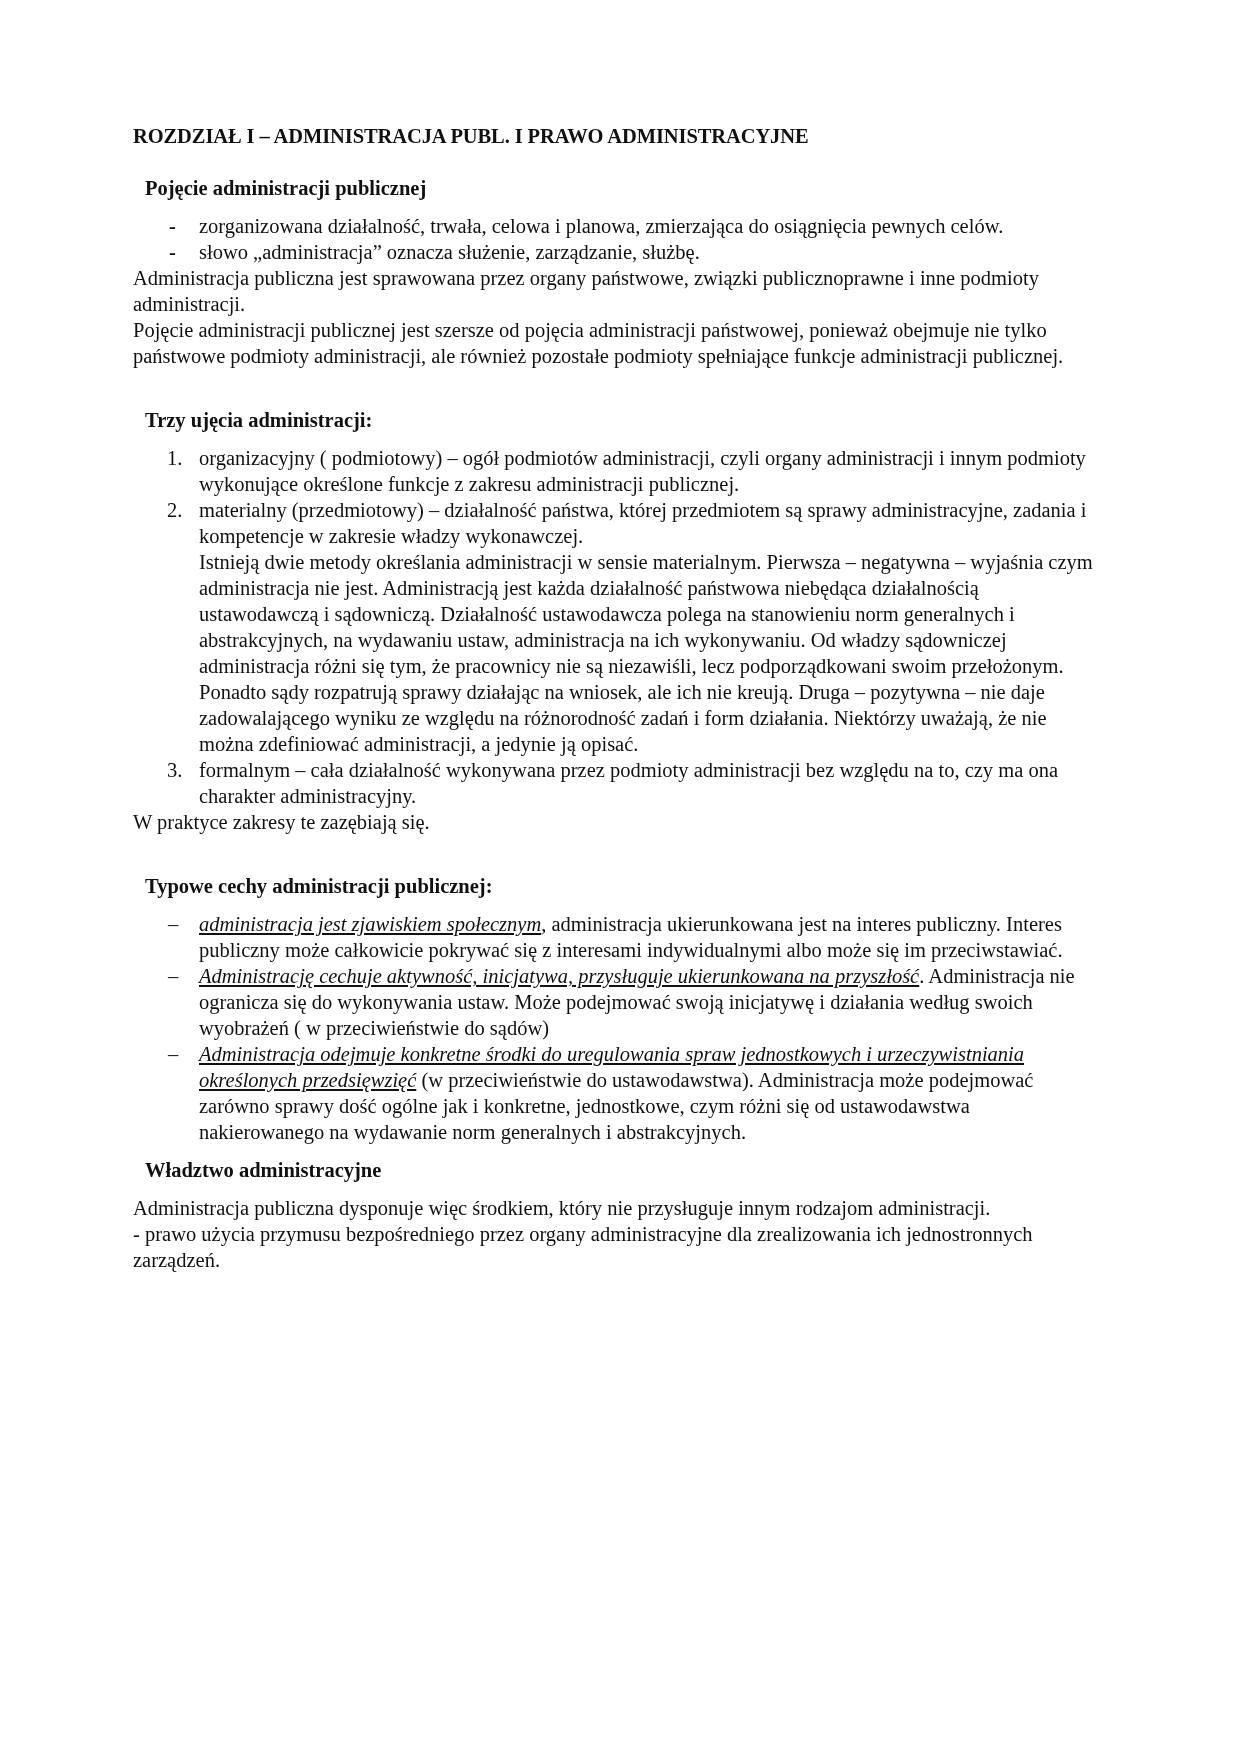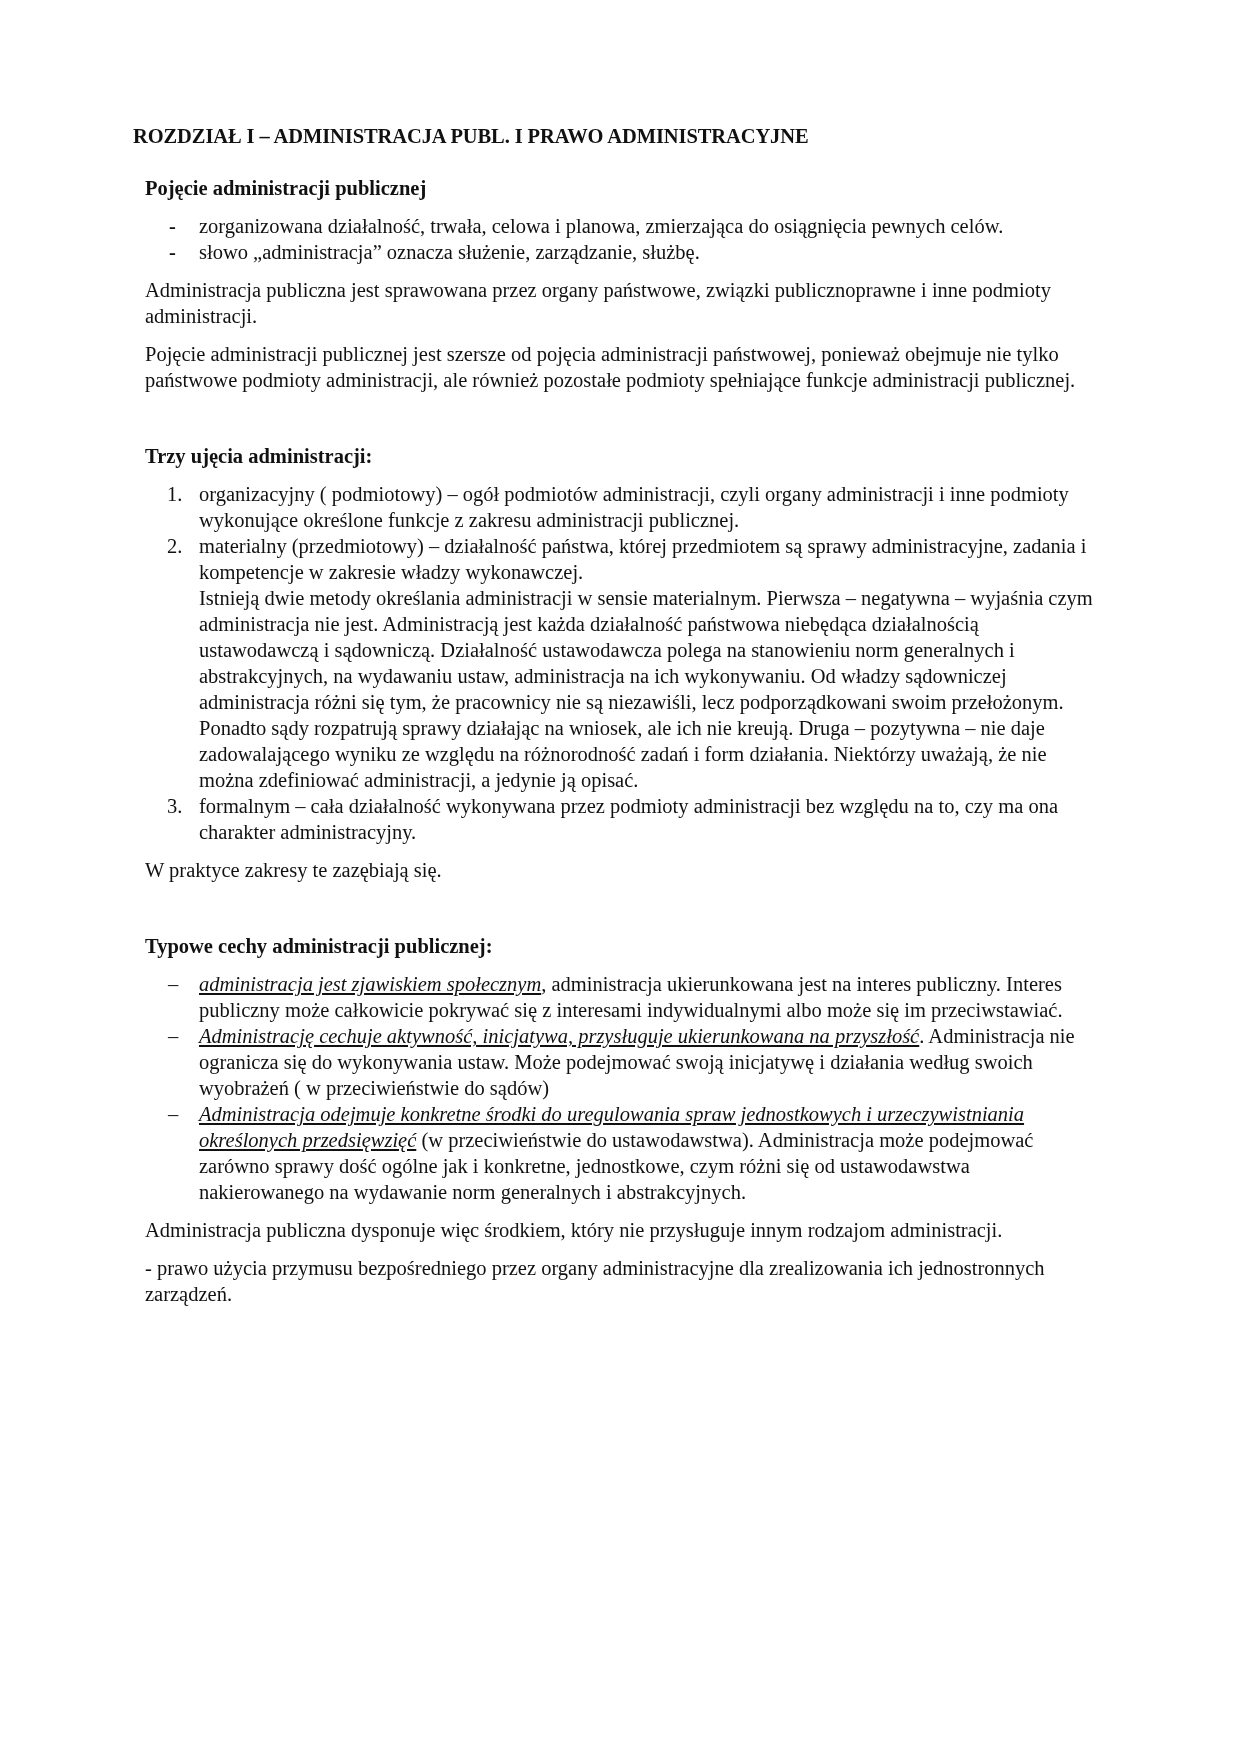--- a/index.html
+++ b/index.html
@@ -27,21 +27,21 @@
       font-weight: bold;
       font-size: 20.5px;
       line-height: 26px;
       margin: 0 0 26px 0;
       letter-spacing: -0.1px;
     }
     .heading {
       font-weight: bold;
       margin: 12px;
     }
-    .para { margin: 12px; }
+    .para { margin: 0; }
     .gap { height: 26px; }
     .list {
       list-style: none;
       margin: 0;
       padding: 0;
     }
     .list li {
       position: relative;
       padding-left: 66px;
     }
@@ -77,21 +77,21 @@
     <p class="para">Pojęcie administracji publicznej jest szersze od pojęcia administracji państwowej, ponieważ obejmuje nie tylko państwowe podmioty administracji, ale również pozostałe podmioty spełniające funkcje administracji publicznej.</p>
   </section>
 
   <div class="gap"></div>
 
   <section>
     <p class="heading">Trzy ujęcia administracji:</p>
     <ol class="list numbered">
       <li>
         <span class="marker">1.</span>
-        <span>organizacyjny ( podmiotowy) – ogół podmiotów administracji, czyli organy administracji i inne podmioty wykonujące określone funkcje z zakresu administracji publicznej.</span>
+        <span>organizacyjny ( podmiotowy) – ogół podmiotów administracji, czyli organy administracji i innym podmioty wykonujące określone funkcje z zakresu administracji publicznej.</span>
       </li>
       <li>
         <span class="marker">2.</span>
         <span>materialny (przedmiotowy) – działalność państwa, której przedmiotem są sprawy administracyjne, zadania i kompetencje w zakresie władzy wykonawczej.</span>
         <div>Istnieją dwie metody określania administracji w sensie materialnym. Pierwsza – negatywna – wyjaśnia czym administracja nie jest. Administracją jest każda działalność państwowa niebędąca działalnością ustawodawczą i sądowniczą. Działalność ustawodawcza polega na stanowieniu norm generalnych i abstrakcyjnych, na wydawaniu ustaw, administracja na ich wykonywaniu. Od władzy sądowniczej administracja różni się tym, że pracownicy nie są niezawiśli, lecz podporządkowani swoim przełożonym. Ponadto sądy rozpatrują sprawy działając na wniosek, ale ich nie kreują. Druga – pozytywna – nie daje zadowalającego wyniku ze względu na różnorodność zadań i form działania. Niektórzy uważają, że nie można zdefiniować administracji, a jedynie ją opisać.</div>
       </li>
       <li>
         <span class="marker">3.</span>
         <span>formalnym – cała działalność wykonywana przez podmioty administracji bez względu na to, czy ma ona charakter administracyjny.</span>
       </li>
@@ -113,17 +113,18 @@
         <span class="it">Administrację cechuje aktywność, inicjatywa, przysługuje ukierunkowana na przyszłość</span><span>. Administracja nie ogranicza się do wykonywania ustaw. Może podejmować swoją inicjatywę i działania według swoich wyobrażeń ( w przeciwieństwie do sądów)</span>
       </li>
       <li>
         <span class="marker">–</span>
         <span class="it">Administracja odejmuje konkretne środki do uregulowania spraw jednostkowych i urzeczywistniania określonych przedsięwzięć</span><span> (w przeciwieństwie do ustawodawstwa). Administracja może podejmować zarówno sprawy dość ogólne jak i konkretne, jednostkowe, czym różni się od ustawodawstwa nakierowanego na wydawanie norm generalnych i abstrakcyjnych.</span>
       </li>
     </ul>
   </section>
 
   <section>
+    <p class="heading">Władztwo administracyjne</p>
     <p class="para">Administracja publiczna dysponuje więc środkiem, który nie przysługuje innym rodzajom administracji.</p>
     <p class="para">- prawo użycia przymusu bezpośredniego przez organy administracyjne dla zrealizowania ich jednostronnych zarządzeń.</p>
   </section>
 
 </div>
 
 </body></html>

